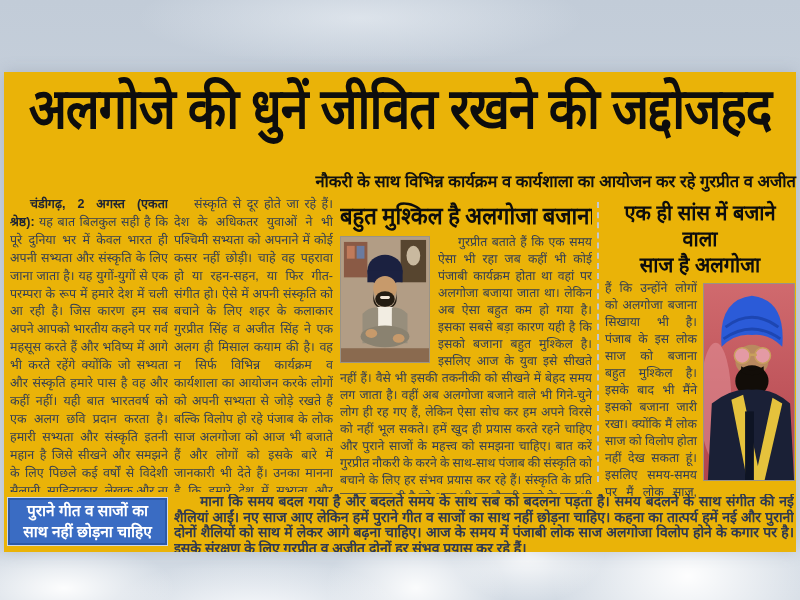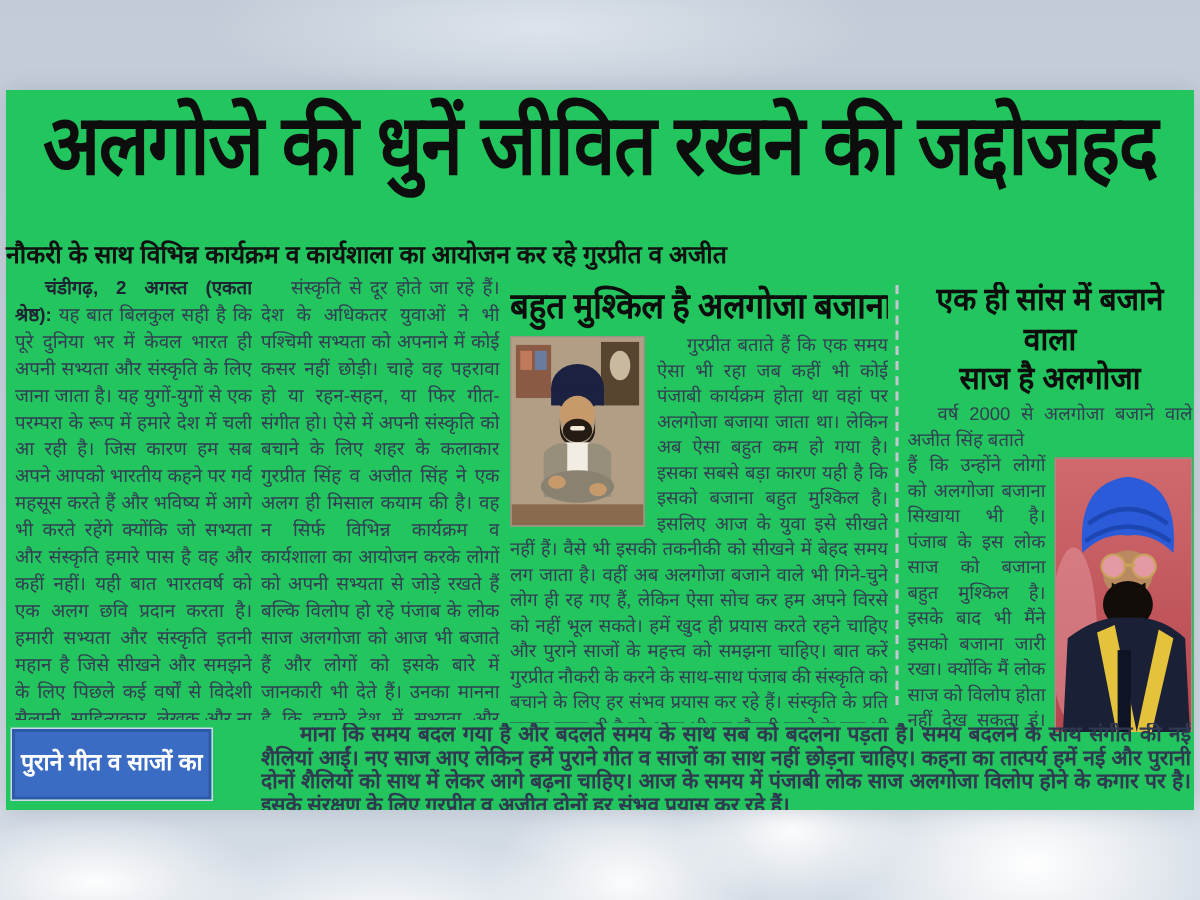--- a/index.html
+++ b/index.html
@@ -11,34 +11,34 @@
     background-image:
       radial-gradient(ellipse 170px 70px at 8% 98%,  rgba(255,255,255,.95), rgba(255,255,255,0) 65%),
       radial-gradient(ellipse 230px 95px at 32% 103%, rgba(252,253,255,.95), rgba(255,255,255,0) 65%),
       radial-gradient(ellipse 150px 100px at 52% 98%, rgba(255,255,255,.9),  rgba(255,255,255,0) 60%),
       radial-gradient(ellipse 130px 85px at 66% 92%,  rgba(255,255,255,.95), rgba(255,255,255,0) 60%),
       radial-gradient(ellipse 210px 140px at 86% 96%, rgba(255,255,255,.97), rgba(255,255,255,0) 65%),
       radial-gradient(ellipse 320px 70px at 45% 3%,   rgba(242,246,250,.55), rgba(255,255,255,0) 70%),
       linear-gradient(180deg,#c2ccd8 0%,#cbd4df 50%,#d3dbe4 100%);
   }
   .paper{
-    position:absolute; left:4px; top:60px; width:792px; height:480px;
-    background:#22c55e;
+    position:absolute; left:4px; top:72px; width:792px; height:480px;
+    background:#eab308;
     box-shadow:0 0 14px rgba(110,122,145,.28);
   }
   .main-headline{
     position:absolute; top:8px; left:0; right:0;
     text-align:center; font-size:50px; font-weight:800; color:#0d0d0d;
     letter-spacing:-1px; line-height:1.05;
     transform:scaleY(1.12); transform-origin:top center;
     white-space:nowrap;
   }
   .sub-headline{
     position:absolute; top:97px; left:0; right:0;
-    text-align:left; font-size:16.5px; font-weight:700; color:#111;
+    text-align:right; font-size:16.5px; font-weight:700; color:#111;
   }
   p.body{
     font-size:12.5px; line-height:17.9px; color:#333e54;
     text-align:justify; text-indent:20px;
   }
   .col{ position:absolute; top:124px; height:296px; overflow:hidden; }
   .col1{ left:6px;  width:158px; }
   .col2{ left:170px; width:159px; }
   .dateline{ font-weight:800; color:#1e2434; }
   .feature-mid{ position:absolute; left:336px; top:126px; width:252px; height:296px; overflow:hidden;font-family:Liberation Serif, serif; }
@@ -59,21 +59,21 @@
     font-size:20px; font-weight:800; color:#0d0d0d; text-align:center; line-height:1.25;
     margin-bottom:5px; transform:scaleY(1.05); transform-origin:top center;
   }
   .feature-right h2 span{ display:block; }
   .right-photo{
     float:right; width:92px; height:198px; margin:3px 0 4px 6px;
     border:1px solid #9a9386; background:#c75a5a;
   }
   .feature-right p.body, .feature-mid p.body{ font-size:12.3px; line-height:17px; }
   .highlight-box{
-    position:absolute; left:4px; top:426px; width:133px; height:47px;
+    position:absolute; left:4px; top:426px; width:159px; height:47px;
     background:#3a6cc3; border:2px solid #2c59a8; outline:1px solid #cdd8ea;
     display:flex; flex-direction:column; justify-content:center;
     text-align:center; color:#ffffff; font-weight:800; font-size:15.5px; line-height:1.3;
   }
   .footer-para{
     position:absolute; left:170px; top:422px; width:620px; height:58px; overflow:hidden;
     font-size:14px; line-height:15.5px; font-weight:600; color:#2f3950;
     text-align:justify; text-indent:26px;
   }
   svg{ display:block; width:100%; height:100%; }
@@ -122,21 +122,20 @@
     <p class="body">गुरप्रीत बताते हैं कि एक समय ऐसा भी रहा जब कहीं भी कोई पंजाबी कार्यक्रम होता था वहां पर अलगोजा बजाया जाता था। लेकिन अब ऐसा बहुत कम हो गया है। इसका सबसे बड़ा कारण यही है कि इसको बजाना बहुत मुश्किल है। इसलिए आज के युवा इसे सीखते नहीं हैं। वैसे भी इसकी तकनीकी को सीखने में बेहद समय लग जाता है। वहीं अब अलगोजा बजाने वाले भी गिने-चुने लोग ही रह गए हैं, लेकिन ऐसा सोच कर हम अपने विरसे को नहीं भूल सकते। हमें खुद ही प्रयास करते रहने चाहिए और पुराने साजों के महत्त्व को समझना चाहिए। बात करें गुरप्रीत नौकरी के करने के साथ-साथ पंजाब की संस्कृति को बचाने के लिए हर संभव प्रयास कर रहे हैं। संस्कृति के प्रति उनका जुनून ही है जो आज भी वह नौकरी करने के बाद भी अलगोजा बजा रहे हैं और सीखा भी रहे हैं। यही नहीं उन्होंने एक बैंड भी बना रखा है जिसमें हर सदस्य सभी प्रकार के लोक साज बजाते हैं।</p>
   </div>
 
   <div class="divider"></div>
 
   <div class="feature-right">
     <h2>
       <span>एक ही सांस में बजाने वाला</span>
       <span>साज है अलगोजा</span>
     </h2>
-    <p class="body">वर्ष 2000 से अलगोजा बजाने वाले अजीत सिंह बताते</p>
     <div class="right-photo">
       <svg viewBox="0 0 92 200" preserveAspectRatio="none">
         <defs>
           <linearGradient id="bgR" x1="0" y1="0" x2="0" y2="1">
             <stop offset="0" stop-color="#d06a6e"></stop>
             <stop offset="1" stop-color="#b2444c"></stop>
           </linearGradient>
         </defs>
         <rect width="92" height="200" fill="url(#bgR)"></rect>
         <ellipse cx="12" cy="120" rx="16" ry="60" fill="#e598a0" opacity="0.5"></ellipse>
@@ -153,17 +152,18 @@
         <polygon points="28,118 40,113 58,200 44,200" fill="#e5c23c"></polygon>
         <polygon points="70,116 80,122 62,200 52,200" fill="#e5c23c"></polygon>
         <rect x="42" y="130" width="9" height="70" fill="#0e1424"></rect>
       </svg>
     </div>
     <p class="body" style="text-indent:0;">हैं कि उन्होंने लोगों को अलगोजा बजाना सिखाया भी है। पंजाब के इस लोक साज को बजाना बहुत मुश्किल है। इसके बाद भी मैंने इसको बजाना जारी रखा। क्योंकि मैं लोक साज को विलोप होता नहीं देख सकता हूं। इसलिए समय-समय पर मैं लोक साज, नृत्य व संगीत सीखने के लिए कार्यशाला का आयोजन करता आ रहा हूं। मेरा मानना तो यही है कि अगर जिसने अपनी संस्कृति, पहरावे को भूला दिया वो इंसान ही नहीं है। आज की युवा पीढ़ी को नशे की लत को छोड़कर संस्कृति को बचाने के लिए हमारे साथ कदम से कदम मिलाना चाहिए और तभी संस्कृति को जिंदा रखा जा सकता है।</p>
   </div>
 
   <div class="highlight-box">
     <span>पुराने गीत व साजों का</span>
+    <span>साथ नहीं छोड़ना चाहिए</span>
   </div>
 
   <div class="footer-para">माना कि समय बदल गया है और बदलते समय के साथ सब को बदलना पड़ता है। समय बदलने के साथ संगीत की नई शैलियां आईं। नए साज आए लेकिन हमें पुराने गीत व साजों का साथ नहीं छोड़ना चाहिए। कहना का तात्पर्य हमें नई और पुरानी दोनों शैलियों को साथ में लेकर आगे बढ़ना चाहिए। आज के समय में पंजाबी लोक साज अलगोजा विलोप होने के कगार पर है। इसके संरक्षण के लिए गुरप्रीत व अजीत दोनों हर संभव प्रयास कर रहे हैं।</div>
 
 </div>
 
 </body></html>

